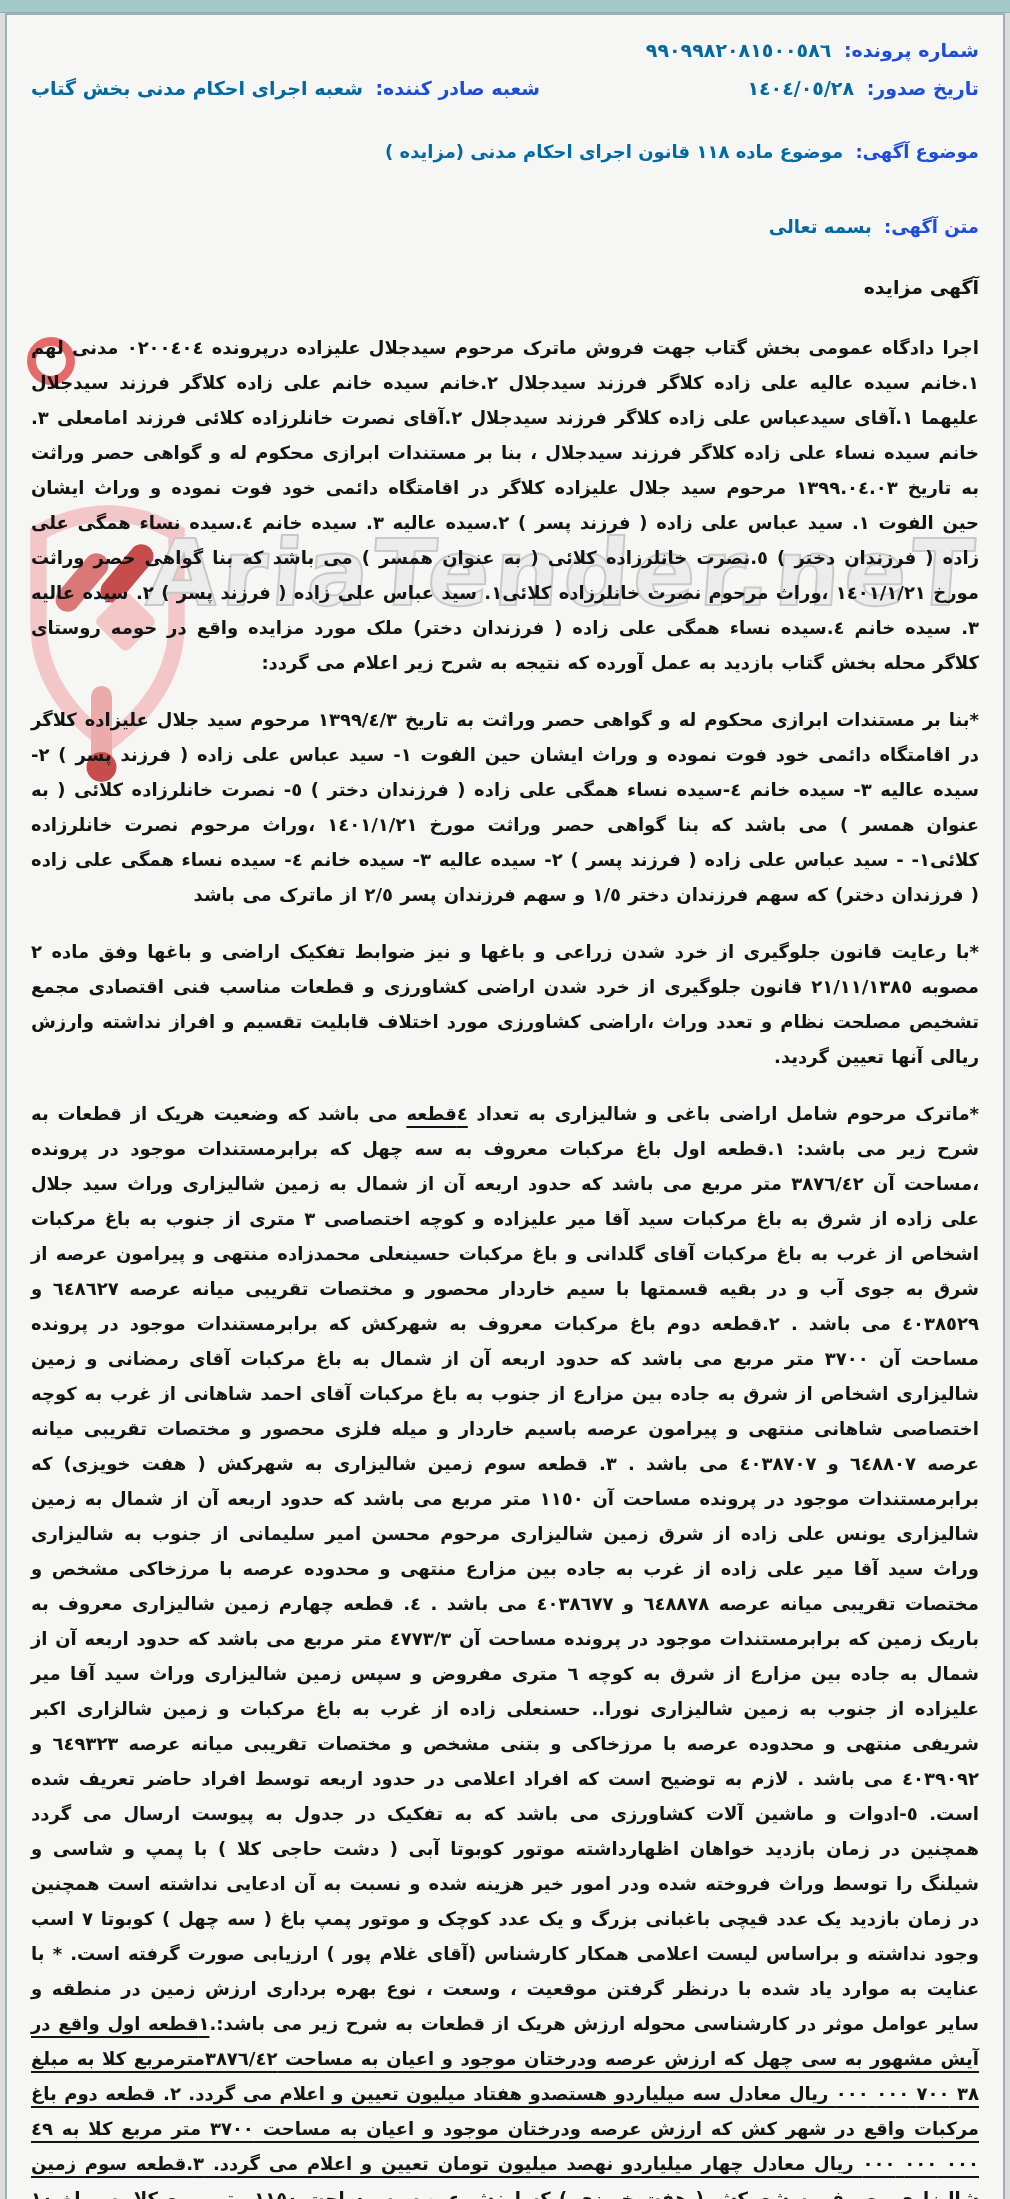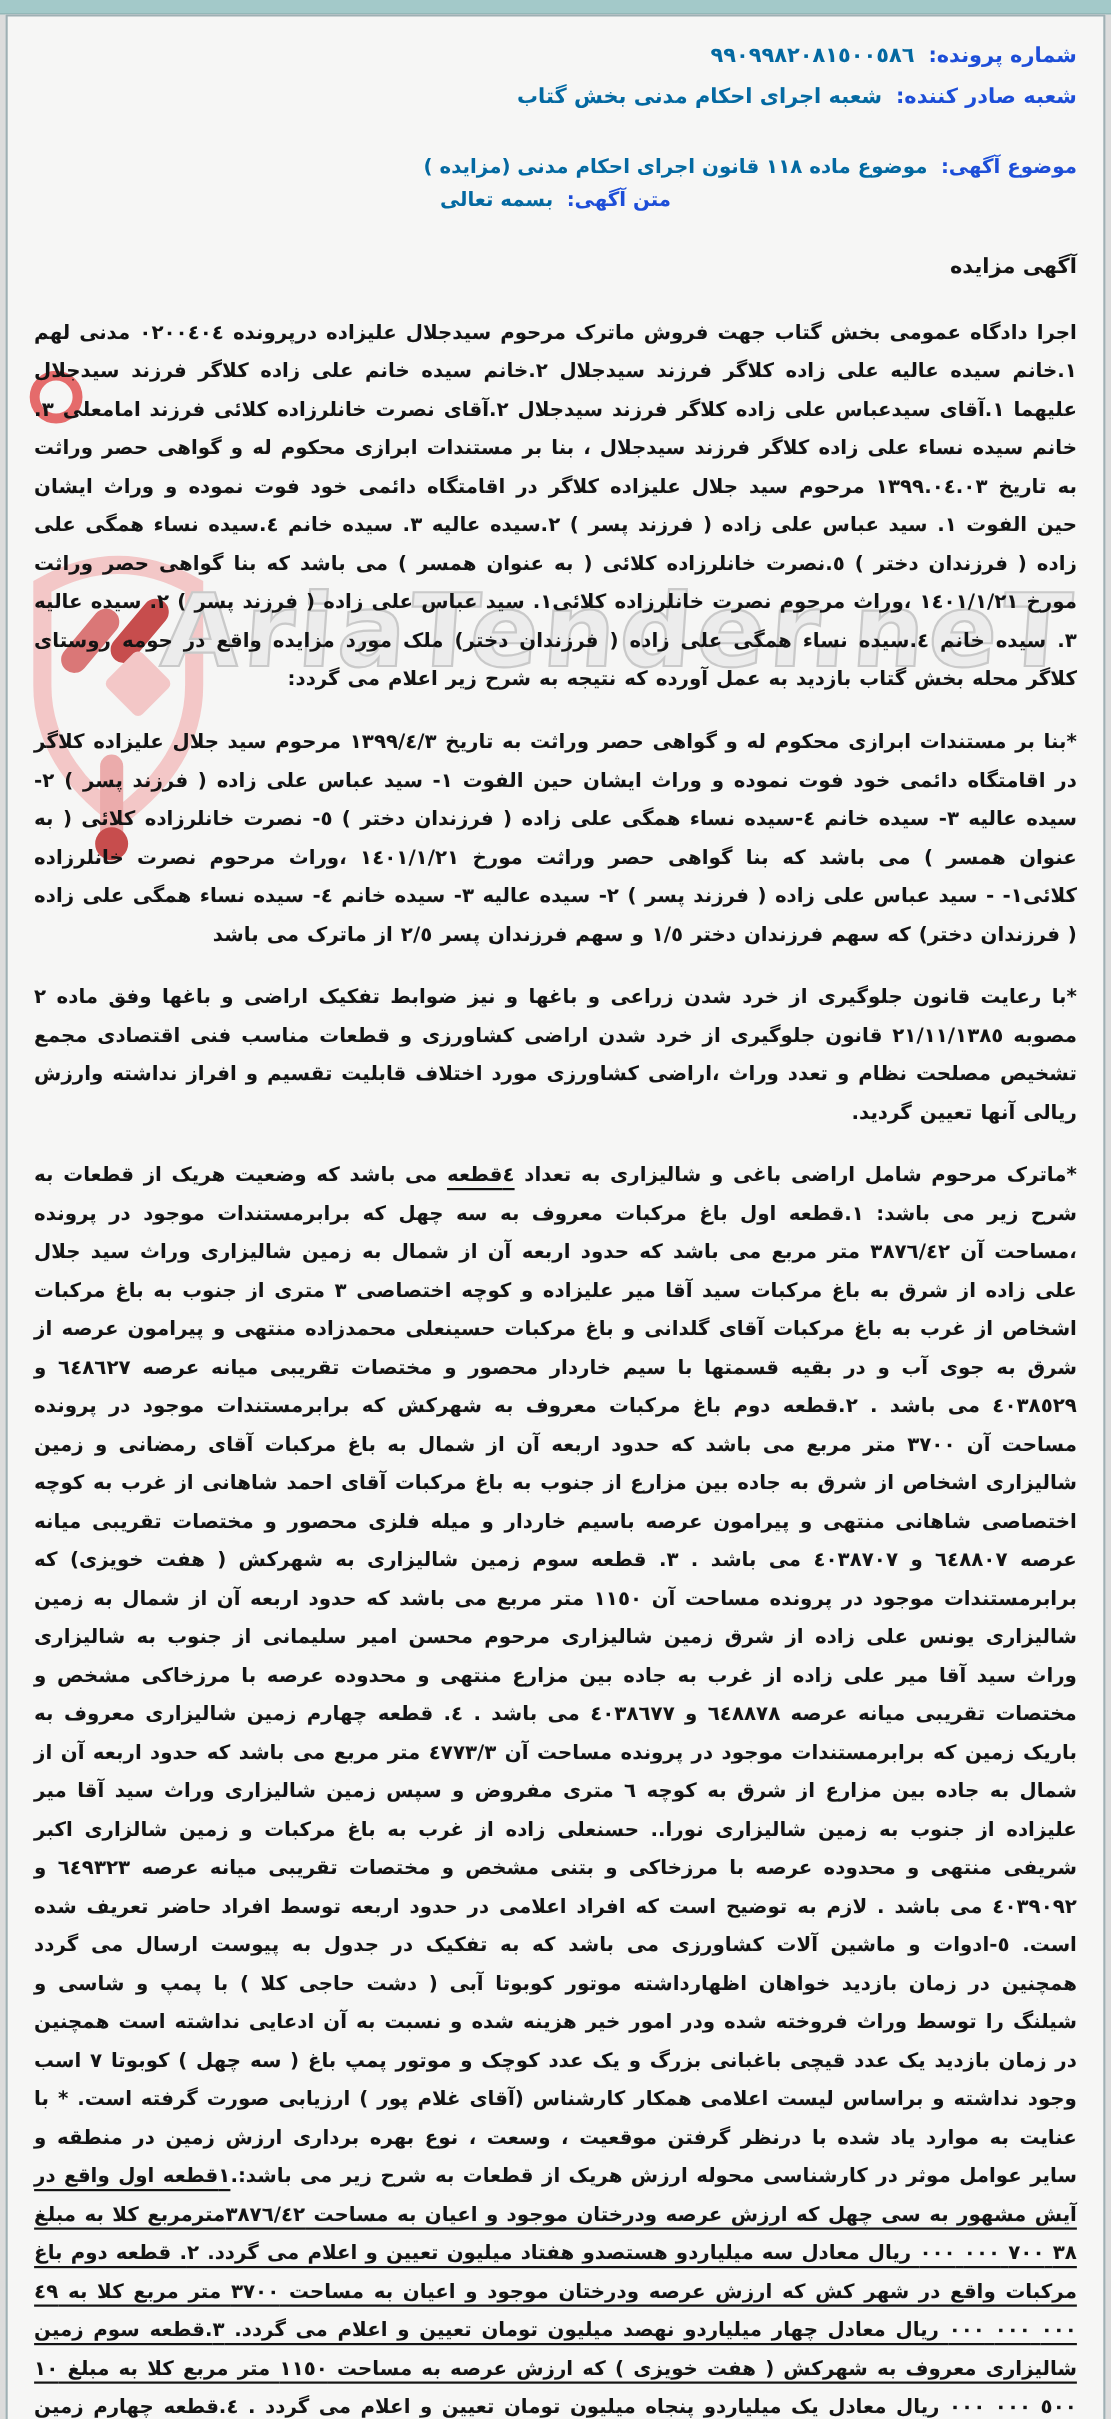--- a/index.html
+++ b/index.html
@@ -15,21 +15,21 @@
            border:9px solid #e25252;opacity:.85;}
   .wm-logo{position:absolute;top:488px;left:18px;opacity:.9;}
   .content{position:relative;z-index:1;direction:rtl;text-align:right;color:#141414;
            font-weight:bold;padding:16px 24px 0 24px;}
   .hdr-grid{display:grid;grid-template-columns:1fr 1fr;font-size:19px;line-height:38px;}
   .pair{white-space:nowrap;}
   .lbl{color:#1d4ed8;}
   .val{color:#0369a1;padding-right:6px;}
   .hdr-row{font-size:18px;line-height:30px;}
   .row-subject{margin-top:30px;}
-  .row-bodytext{text-align:center;}
+  .row-bodytext{margin-top:45px;}
   .title{margin-top:30px;font-size:19px;line-height:30px;}
   .para{font-size:18px;line-height:35px;text-align:justify;margin:22px 0 0 0;word-spacing:1px;}
   .para.first{margin-top:28px;}
   .uline{text-decoration:underline;text-decoration-thickness:2px;text-underline-offset:6px;}
 </style>
 </head>
 <body>
 
 <div class="frame">
   <div class="topbar"></div>
@@ -53,20 +53,24 @@
 
       <div class="hdr-grid">
         <div class="pair">
           <span class="lbl">شماره پرونده:</span>
           <span class="val">٩٩٠٩٩٨٢٠٨١٥٠٠٥٨٦</span>
         </div>
       </div>
 
       <div class="hdr-grid">
         <div class="pair">
+          <span class="lbl">تاریخ صدور:</span>
+          <span class="val">١٤٠٤/٠٥/٢٨</span>
+        </div>
+        <div class="pair">
           <span class="lbl">شعبه صادر کننده:</span>
           <span class="val">شعبه اجرای احکام مدنی بخش گتاب</span>
         </div>
       </div>
 
       <div class="hdr-row row-subject">
         <span class="lbl">موضوع آگهی:</span>
         <span class="val">موضوع ماده ١١٨ قانون اجرای احکام مدنی (مزایده )</span>
       </div>
 

